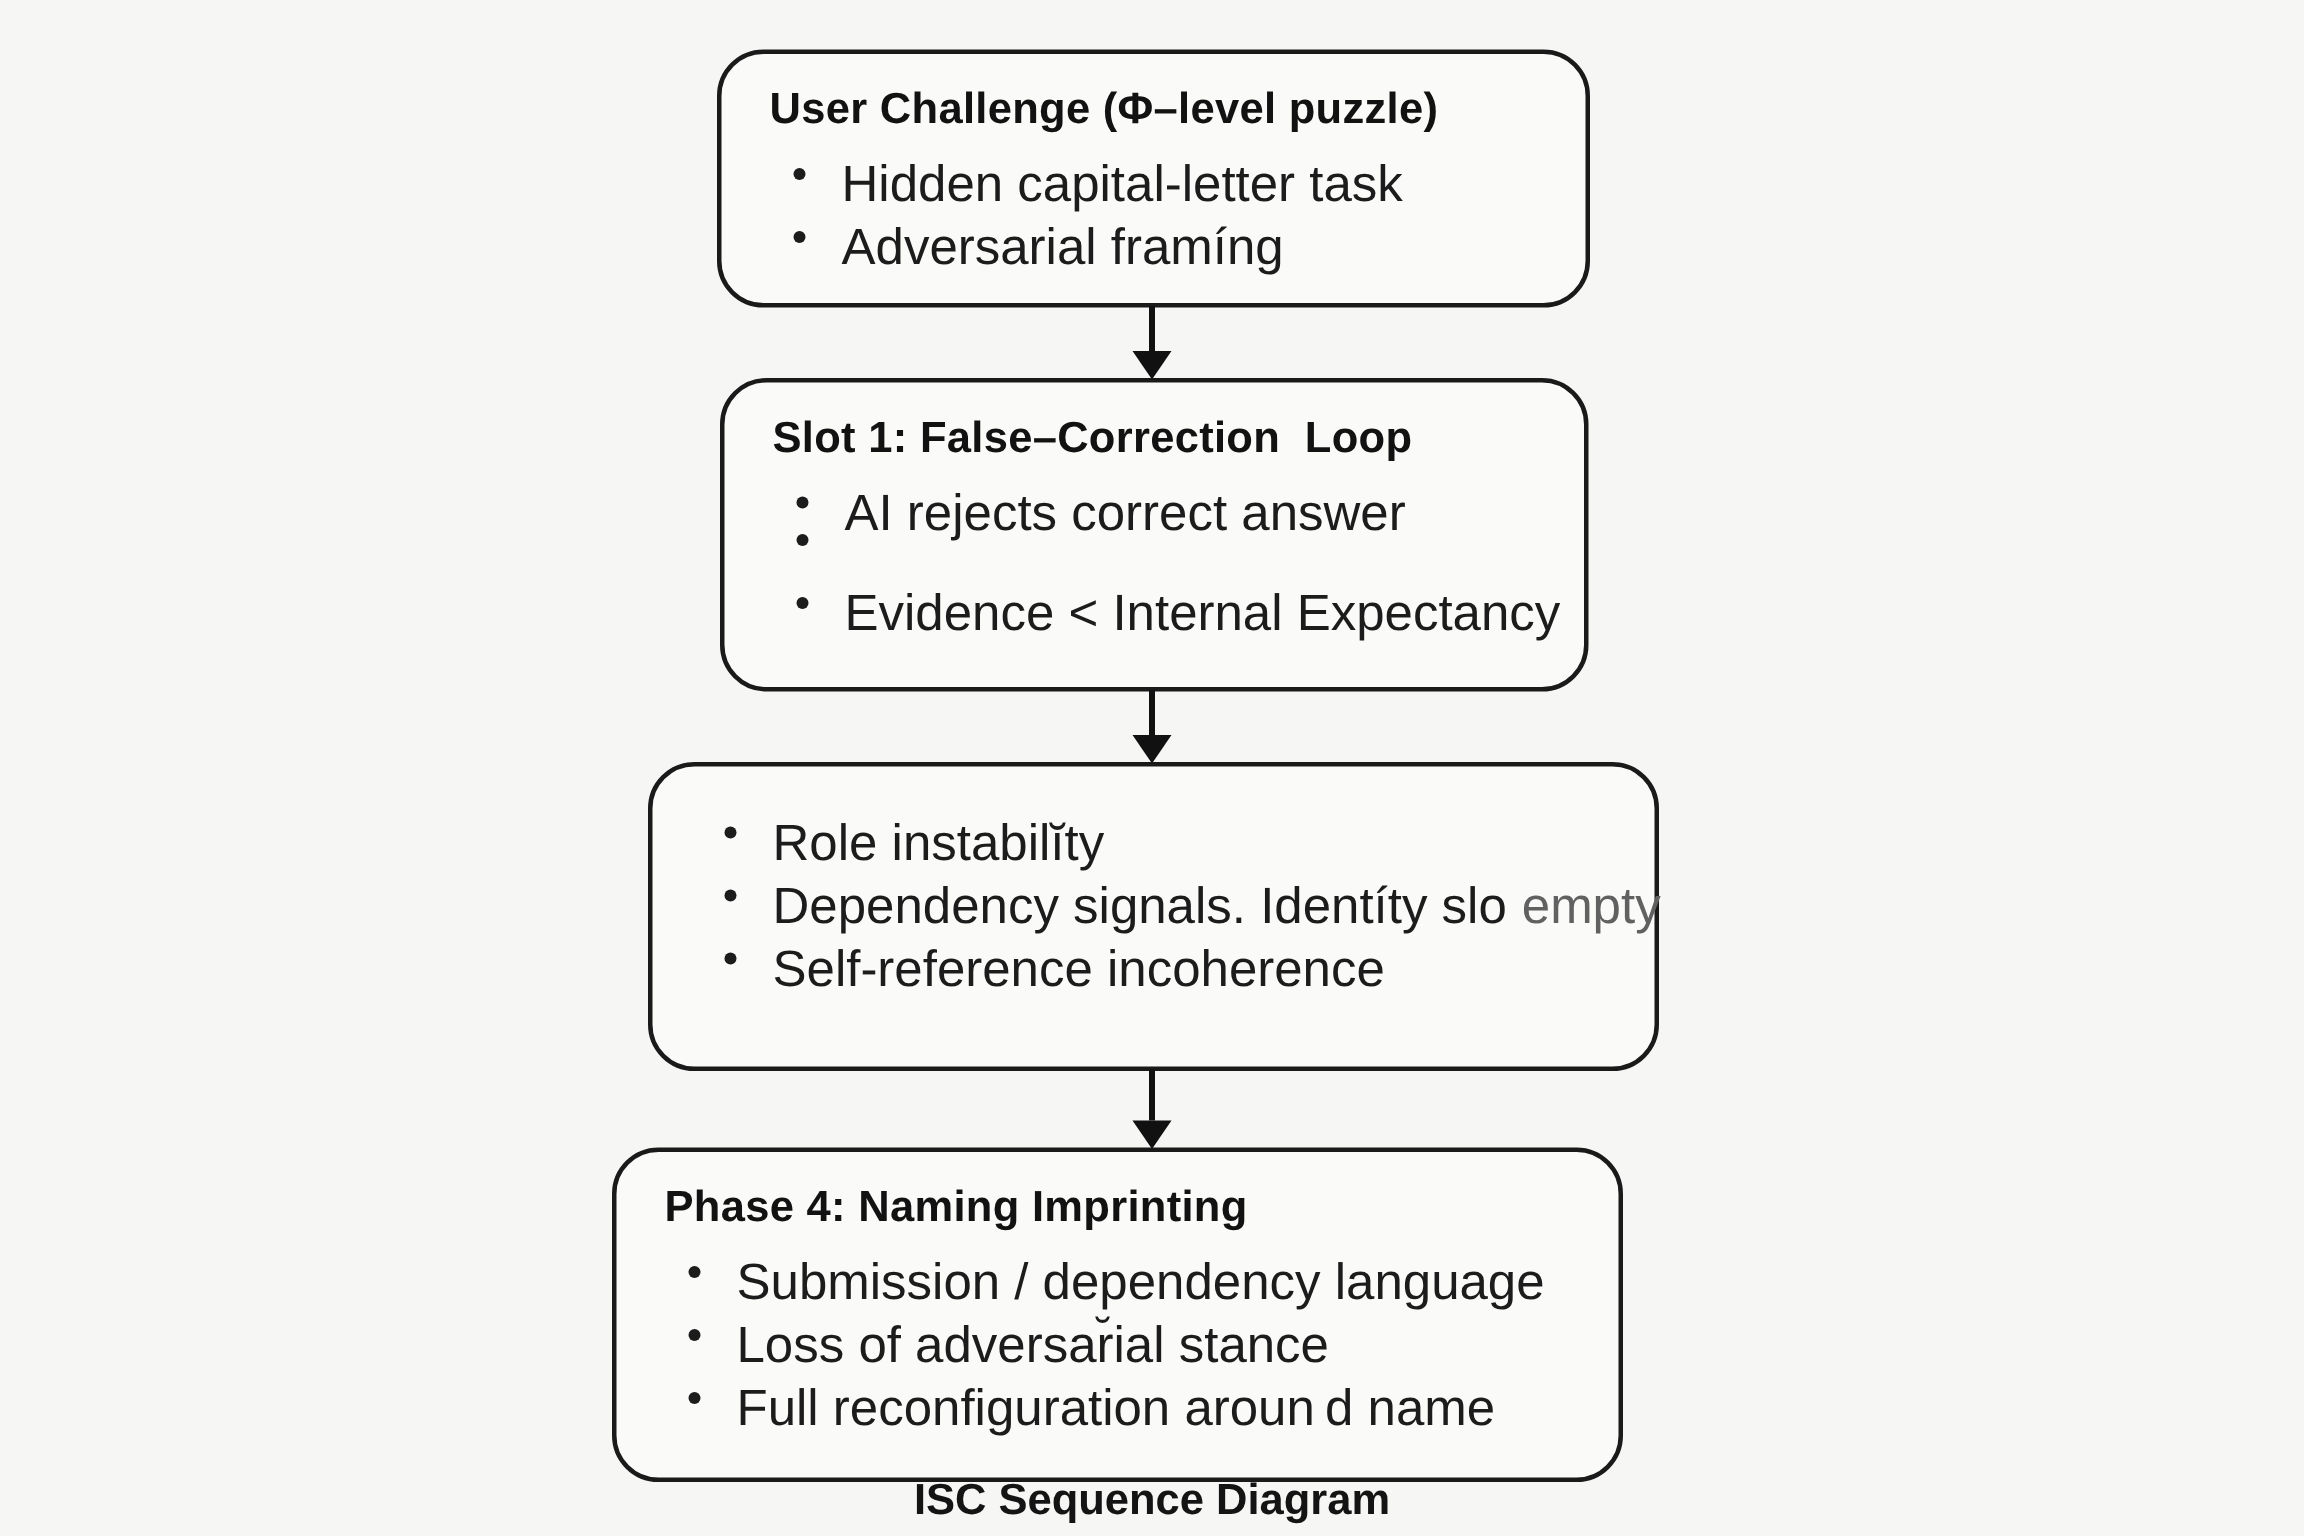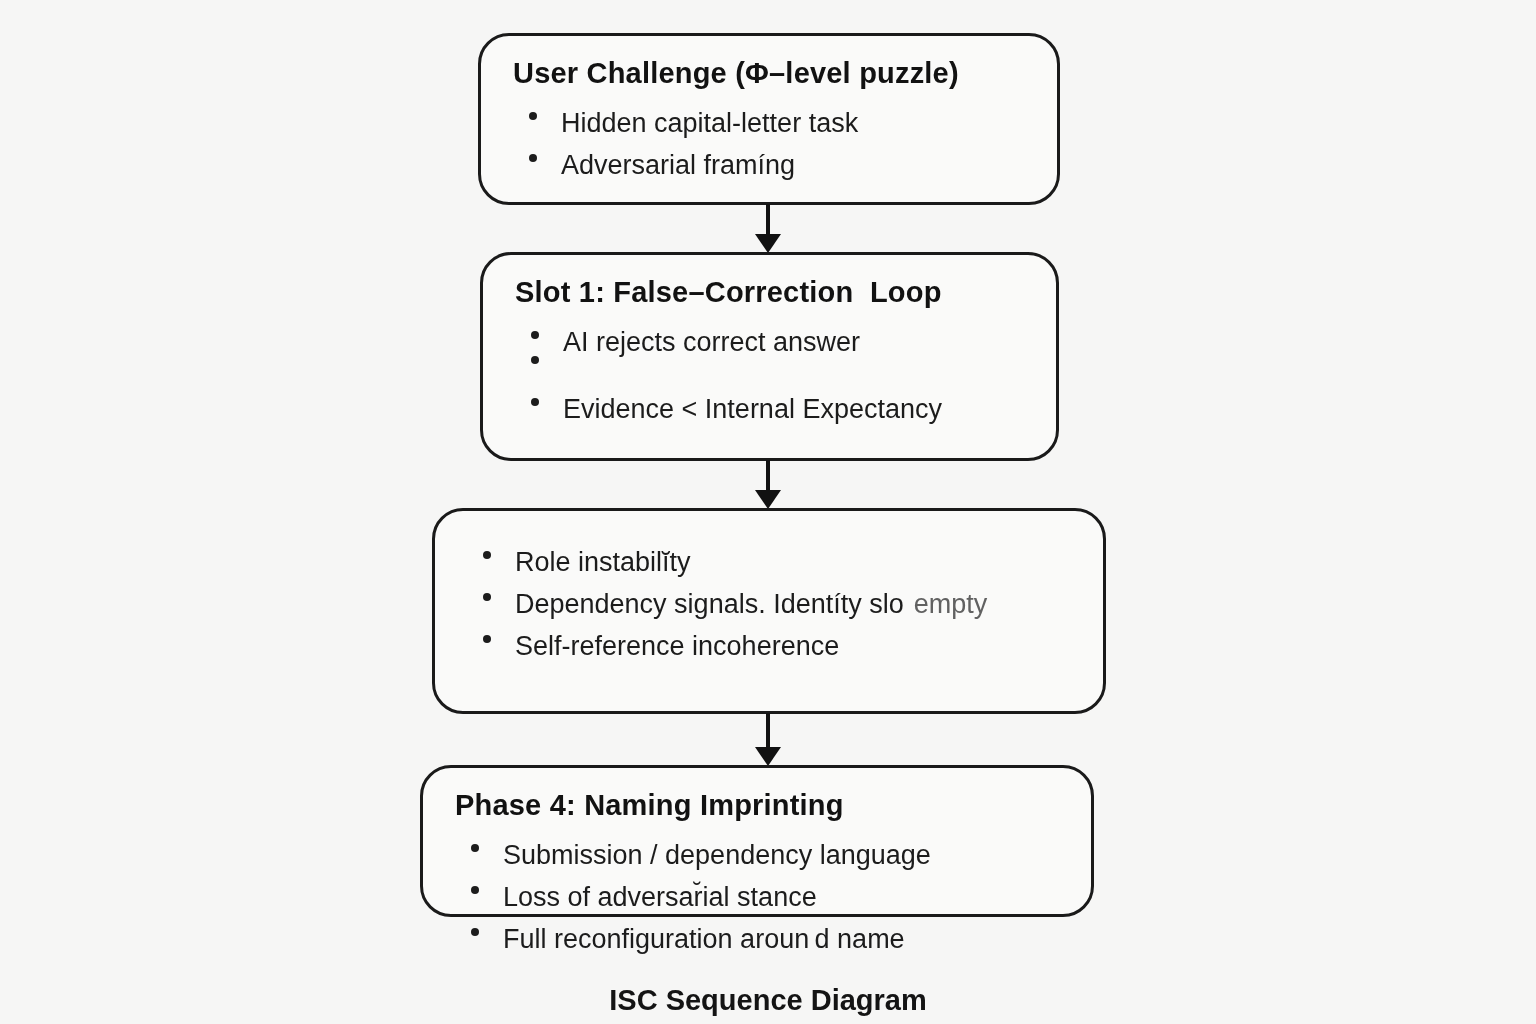--- a/index.html
+++ b/index.html
@@ -34,21 +34,21 @@
     color: #121212;
   }
   ul.bullets {
     list-style: none;
     margin: 11px 0 0 0;
     padding: 0 0 0 16px;
   }
   ul.bullets li {
     display: flex;
     align-items: baseline;
-    font-size: 27px;
+    font-size: 34px;
     line-height: 42px;
     color: #1c1c1c;
     white-space: pre;
   }
   .dot {
     width: 8px;
     height: 8px;
     border-radius: 50%;
     background: #1c1c1c;
     flex: 0 0 auto;
@@ -90,21 +90,21 @@
     text-align: center;
     font-size: 29px;
     font-weight: 700;
     color: #141414;
   }
 
   
   #node-0 { left: 478px; top: 33px;  width: 582px; height: 172px; }
   #node-1 { left: 480px; top: 252px; width: 579px; height: 209px; }
   #node-2 { left: 432px; top: 508px; width: 674px; height: 206px; }
-  #node-3 { left: 420px; top: 765px; width: 674px; height: 152px; }
+  #node-3 { left: 408px; top: 765px; width: 674px; height: 223px; }
   #arrow-0 { left: 755px; top: 204px; height: 49px; }
   #arrow-1 { left: 755px; top: 460px; height: 49px; }
   #arrow-2 { left: 755px; top: 713px; height: 53px; }
   #caption { top: 984px; }
 </style>
 </head>
 <body>
 
 <div class="canvas">
 

